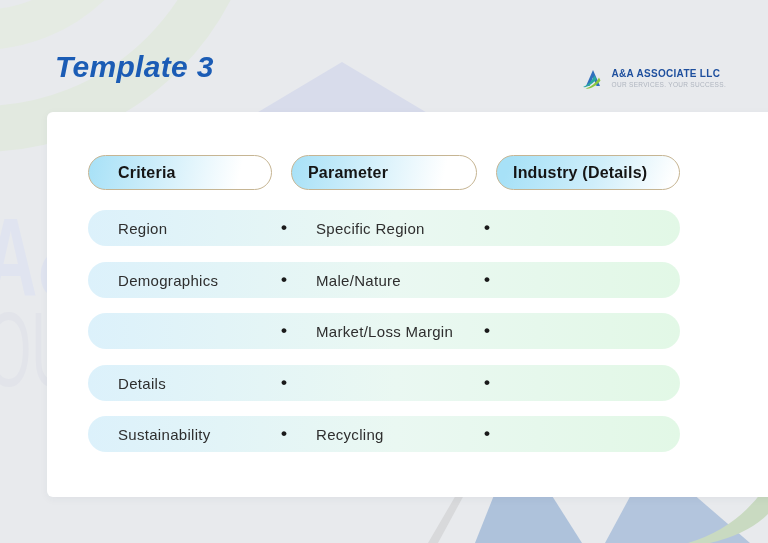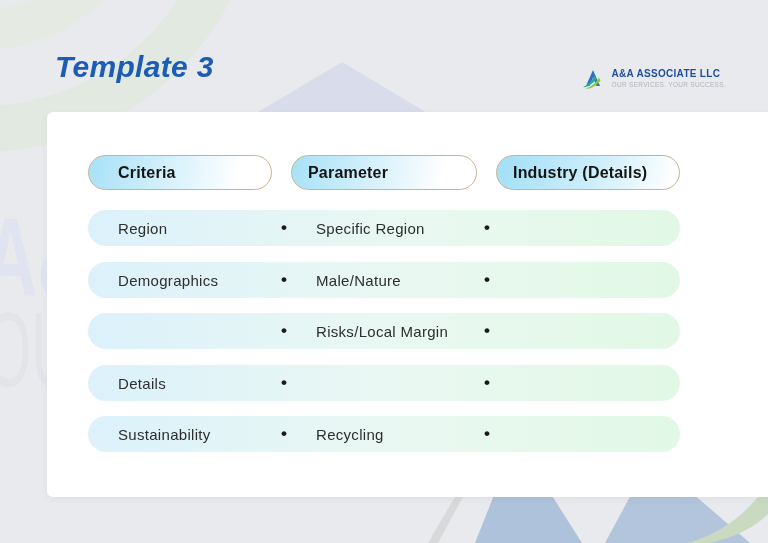--- a/index.html
+++ b/index.html
@@ -135,21 +135,21 @@
   <div class="row">
     <span class="cell-criteria">Demographics</span>
     <span class="bullet bullet-param">•</span>
     <span class="cell-parameter">Male/Nature</span>
     <span class="bullet bullet-industry">•</span>
     <span class="cell-industry"></span>
   </div>
 
   <div class="row">
     <span class="bullet bullet-param">•</span>
-    <span class="cell-parameter">Risks/Local Margin</span>
+    <span class="cell-parameter">Market/Loss Margin</span>
     <span class="bullet bullet-industry">•</span>
     <span class="cell-industry"></span>
   </div>
 
   <div class="row">
     <span class="cell-criteria">Details</span>
     <span class="bullet bullet-param">•</span>
     <span class="bullet bullet-industry">•</span>
     <span class="cell-industry"></span>
   </div>

